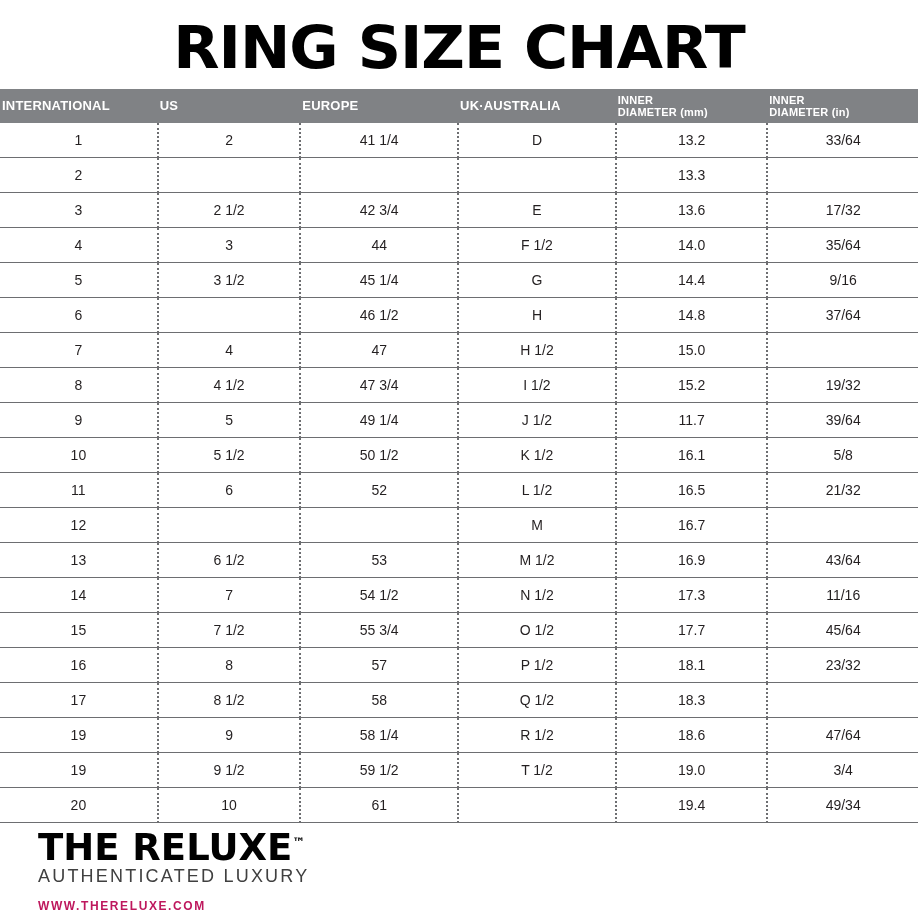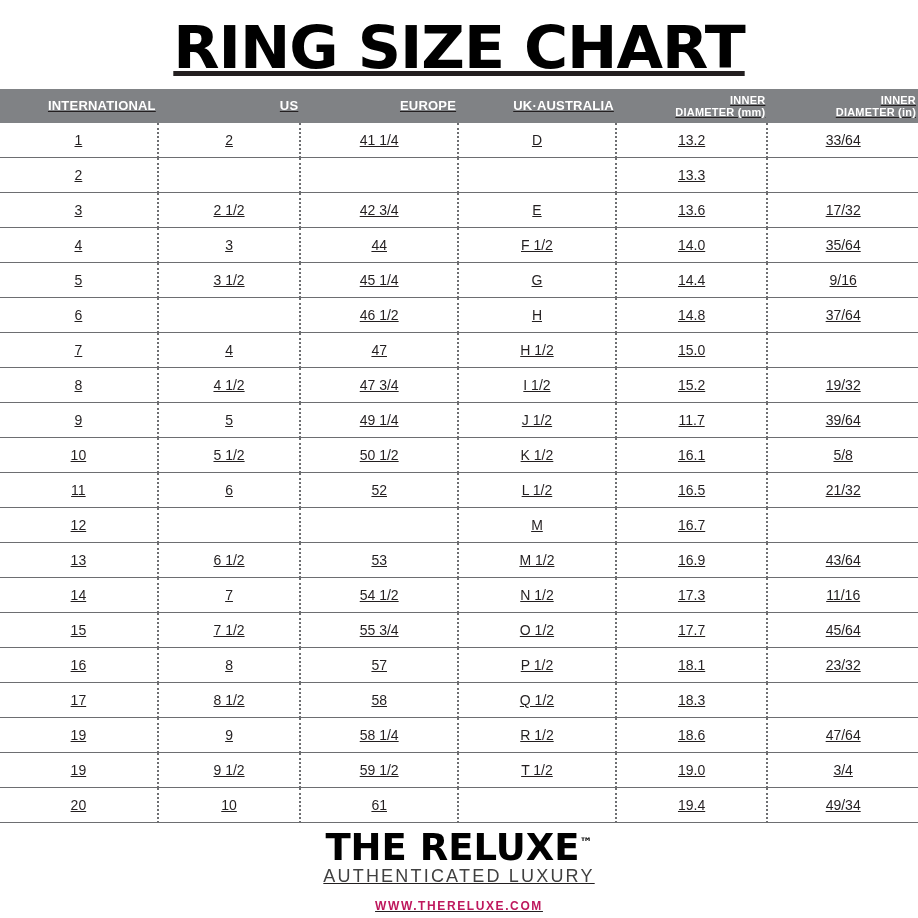--- a/index.html
+++ b/index.html
@@ -14,21 +14,20 @@
     color: #231f20;
     overflow: hidden;
   }
   .page {
     width: 918px;
     height: 918px;
     position: relative;
     display: flex;
     flex-direction: column;
     box-sizing: border-box;
-    text-decoration: underline;
   }
   .title {
     text-align: center;
     font-family: "DejaVu Sans", sans-serif;
     font-weight: bold;
     font-size: 59px;
     letter-spacing: -1px;
     line-height: 1;
     margin-top: 18px;
     margin-bottom: 12px;
@@ -40,21 +39,21 @@
     width: 100%;
     table-layout: fixed;
   }
   table.chart th {
     background: #808285;
     color: #ffffff;
     font-size: 13px;
     font-weight: bold;
     letter-spacing: 0.2px;
     padding: 5px 2px;
-    text-align: right;
+    text-align: left;
     line-height: 1.05;
     border: none;
   }
   table.chart th.two-line {
     font-size: 11px;
     line-height: 1.1;
   }
   table.chart td {
     font-size: 14px;
     text-align: center;
@@ -63,22 +62,23 @@
     border-bottom: 1px solid #6d6e71;
     color: #231f20;
   }
   table.chart tr:first-child td {
     border-top: none;
   }
   .dotted-l {
     border-left: 2px dotted #6d6e71;
   }
   .footer {
-    text-align: center;
+    text-align: left;
     margin-top: 6px;
+    padding-left: 38px;
   }
   .brand {
     font-family: "DejaVu Sans", sans-serif;
     font-weight: bold;
     font-size: 37px;
     letter-spacing: 0px;
     line-height: 1.05;
     color: #000000;
     position: relative;
     display: inline-block;

